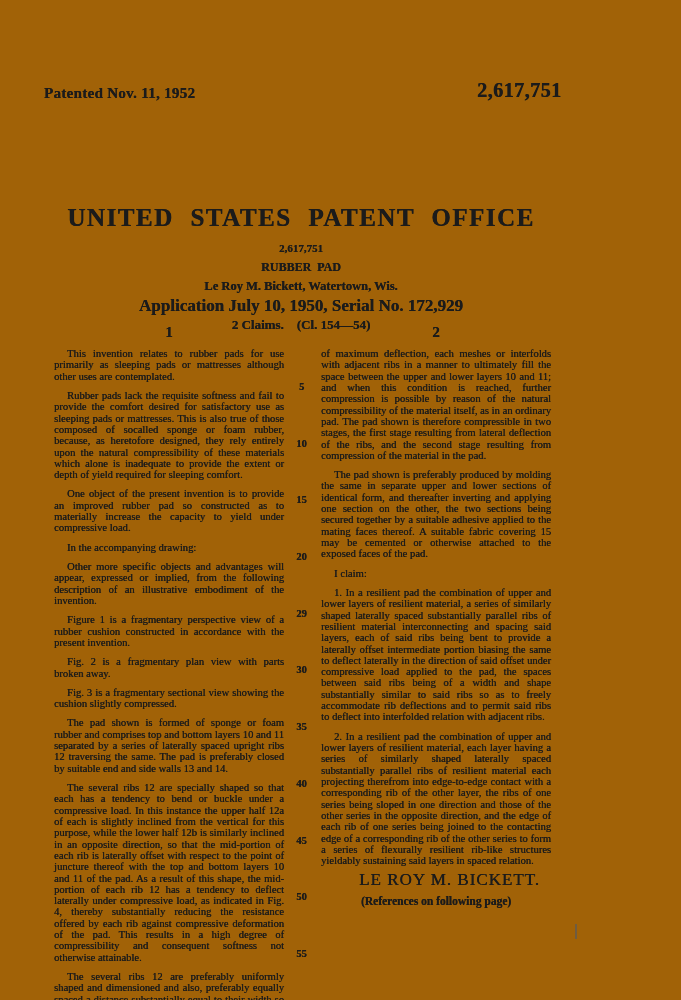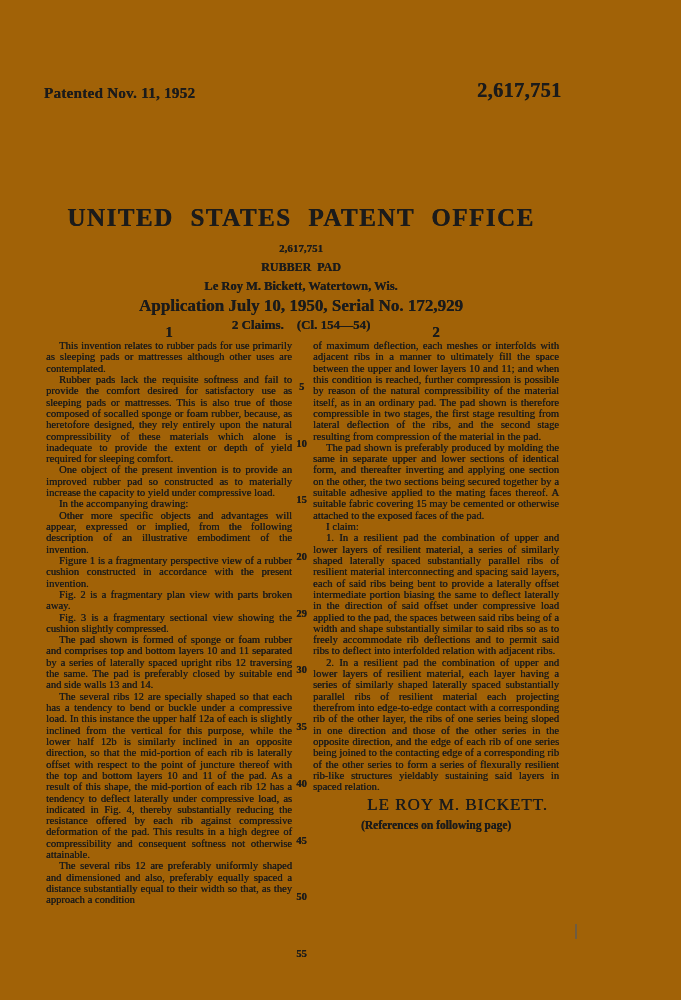--- a/index.html
+++ b/index.html
@@ -49,21 +49,21 @@
   .gutter {
     position: absolute; left: 290px; top: 381px; width: 23px; height: 578px;
     display: flex; flex-direction: column; justify-content: space-between;
     align-items: center; font-weight: bold; font-size: 10.5px;
     text-shadow: 0.3px 0 0 currentColor;
   }
   .col { position: absolute; top: 340px; width: 246px; }
   .col-left  { left: 46px; }
   .col-right { left: 313px; }
   .col p {
-    margin: 0; font-size: 10.6px; line-height: 11.32px;
+    margin: 8px; font-size: 10.6px; line-height: 11.32px;
     text-align: justify; text-indent: 13px;
     text-shadow: 0.3px 0 0 currentColor;
   }
   .col p.noindent { text-indent: 0; }
   .col p.sig {
     text-align: right; text-indent: 0; padding-right: 11px;
     margin-top: 6px; font-size: 17px; letter-spacing: 1px;
   }
   .col p.refs {
     text-align: center; text-indent: 0; margin-top: 10px;

